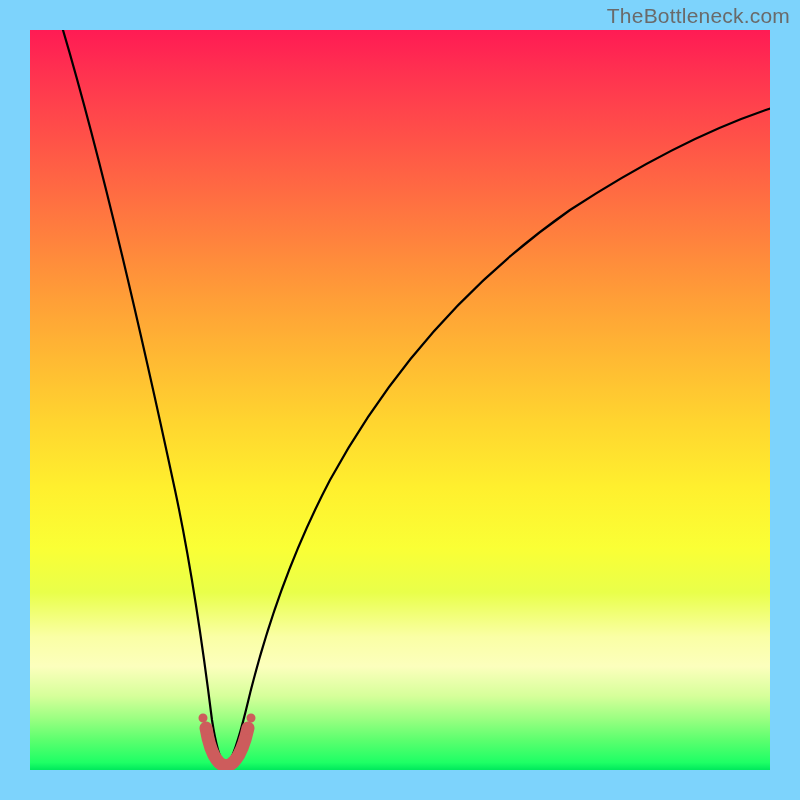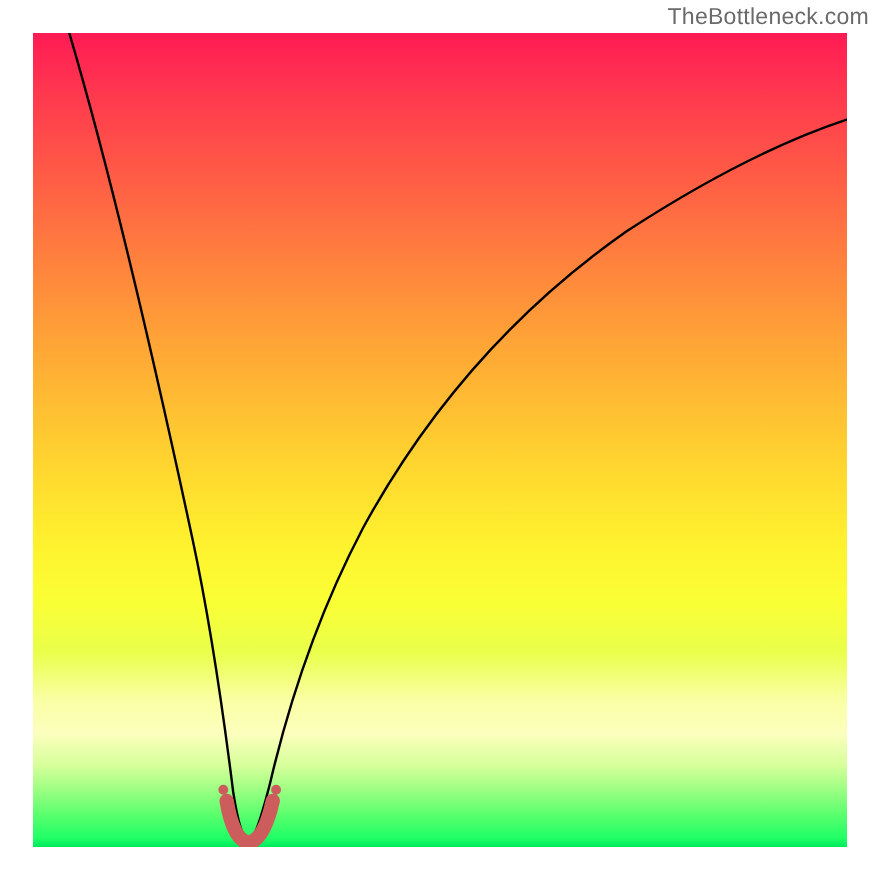--- a/index.html
+++ b/index.html
@@ -7,21 +7,21 @@
     padding: 0;
     width: 800px;
     height: 800px;
     background: #000;
     overflow: hidden;
     font-family: Arial, Helvetica, sans-serif;
   }
   .frame {
     position: absolute;
     inset: 0;
-    background: #ffffff;
+    background: #7dd3fc;
   }
   .plot-area {
     position: absolute;
     left: 30px;
     top: 30px;
     width: 740px;
     height: 740px;
     overflow: hidden;
   }
   .gradient {

